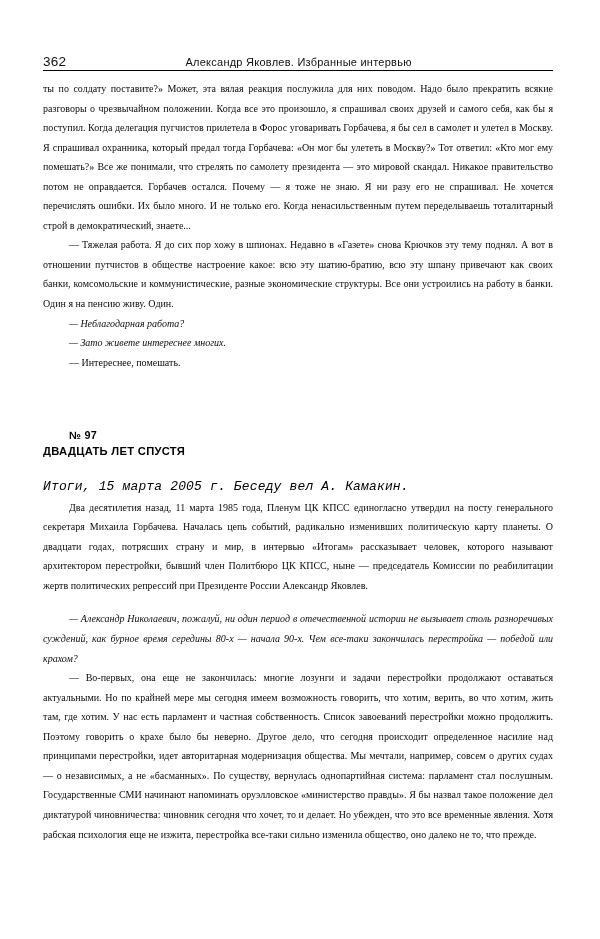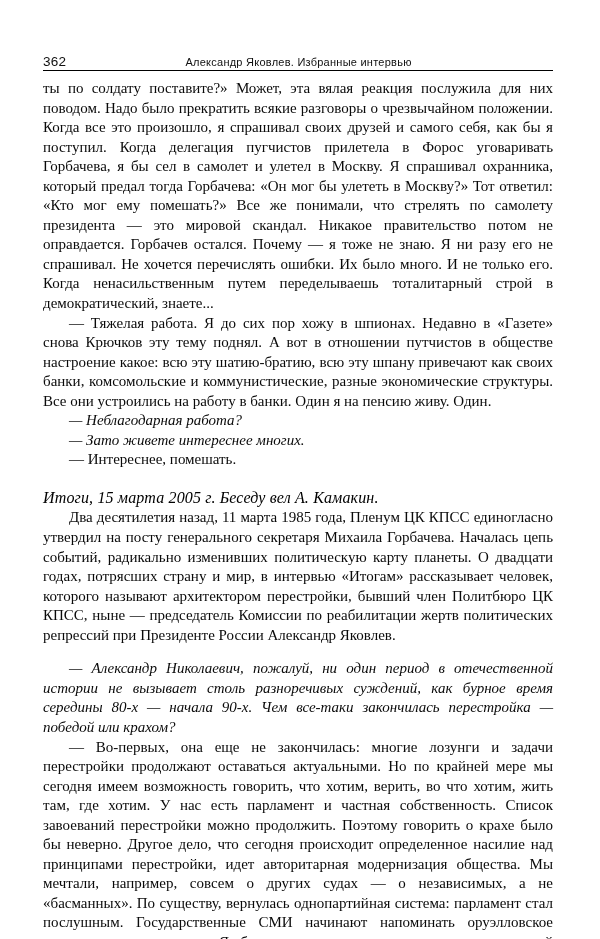--- a/index.html
+++ b/index.html
@@ -64,21 +64,21 @@
   
   .column {
     position: absolute;
     left: 43px;
     top: 79px;
     width: 510px;
   }
 
   p {
     margin: 0;
-    font-size: 15px;
+    font-size: 10px;
     line-height: 19.55px;
     text-align: justify;
     text-justify: inter-word;
     hyphens: manual;
     color: #0a0a0a;
   }
   p.indent { text-indent: 26px; }
   p.noindent { text-indent: 0; }
   p.dialogue { text-indent: 26px; }
   p.italic {
@@ -100,23 +100,23 @@
   }
   .section-title {
     font-size: 11.2px;
     font-weight: 700;
     line-height: 16px;
     letter-spacing: 0.3px;
     margin-top: 1px;
   }
   .source-line {
     margin-top: 18px;
-    font-family: Liberation Serif, serif;
+    font-family: Liberation Mono, monospace;
     font-style: italic;
-    font-size: 16px;
+    font-size: 13px;
     line-height: 19.55px;
     letter-spacing: 0.15px;
   }
   .after-source { margin-top: 1px; }
   .gap-small { margin-top: 14px; }
 </style>
 </head>
 <body>
 
 <div class="page">
@@ -132,20 +132,24 @@
     <p class="noindent">ты по солдату поставите?» Может, эта вялая реакция послужила для них поводом. Надо было прекратить всякие разговоры о чрезвычайном положении. Когда все это произошло, я спрашивал своих друзей и самого себя, как бы я поступил. Когда делегация пугчистов прилетела в Форос уговаривать Горбачева, я бы сел в самолет и улетел в Москву. Я спрашивал охранника, который предал тогда Горбачева: «Он мог бы улететь в Москву?» Тот ответил: «Кто мог ему помешать?» Все же понимали, что стрелять по самолету президента — это мировой скандал. Никакое правительство потом не оправдается. Горбачев остался. Почему — я тоже не знаю. Я ни разу его не спрашивал. Не хочется перечислять ошибки. Их было много. И не только его. Когда ненасильственным путем переделываешь тоталитарный строй в демократический, знаете...</p>
 
     <p class="dialogue">— Тяжелая работа. Я до сих пор хожу в шпионах. Недавно в «Газете» снова Крючков эту тему поднял. А вот в отношении путчистов в обществе настроение какое: всю эту шатию-братию, всю эту шпану привечают как своих банки, комсомольские и коммунистические, разные экономические структуры. Все они устроились на работу в банки. Один я на пенсию живу. Один.</p>
 
     <p class="dialogue italic">— Неблагодарная работа?</p>
 
     <p class="dialogue italic">— Зато живете интереснее многих.</p>
 
     <p class="dialogue">— Интереснее, помешать.</p>
 
+    <div class="section-head">
+      <div class="section-number">№ 97</div>
+      <div class="section-title">ДВАДЦАТЬ ЛЕТ СПУСТЯ</div>
+    </div>
 
     <div class="source-line">Итоги, 15 марта 2005 г. Беседу вел А. Камакин.</div>
 
     <p class="indent after-source">Два десятилетия назад, 11 марта 1985 года, Пленум ЦК КПСС единогласно утвердил на посту генерального секретаря Михаила Горбачева. Началась цепь событий, радикально изменивших политическую карту планеты. О двадцати годах, потрясших страну и мир, в интервью «Итогам» рассказывает человек, которого называют архитектором перестройки, бывший член Политбюро ЦК КПСС, ныне — председатель Комиссии по реабилитации жертв политических репрессий при Президенте России Александр Яковлев.</p>
 
     <p class="dialogue italic gap-small">— Александр Николаевич, пожалуй, ни один период в отечественной истории не вызывает столь разноречивых суждений, как бурное время середины 80-х — начала 90-х. Чем все-таки закончилась перестройка — победой или крахом?</p>
 
     <p class="dialogue">— Во-первых, она еще не закончилась: многие лозунги и задачи перестройки продолжают оставаться актуальными. Но по крайней мере мы сегодня имеем возможность говорить, что хотим, верить, во что хотим, жить там, где хотим. У нас есть парламент и частная собственность. Список завоеваний перестройки можно продолжить. Поэтому говорить о крахе было бы неверно. Другое дело, что сегодня происходит определенное насилие над принципами перестройки, идет авторитарная модернизация общества. Мы мечтали, например, совсем о других судах — о независимых, а не «басманных». По существу, вернулась однопартийная система: парламент стал послушным. Государственные СМИ начинают напоминать оруэлловское «министерство правды». Я бы назвал такое положение дел диктатурой чиновничества: чиновник сегодня что хочет, то и делает. Но убежден, что это все временные явления. Хотя рабская психология еще не изжита, перестройка все-таки сильно изменила общество, оно далеко не то, что прежде.</p>
 
   </div>

